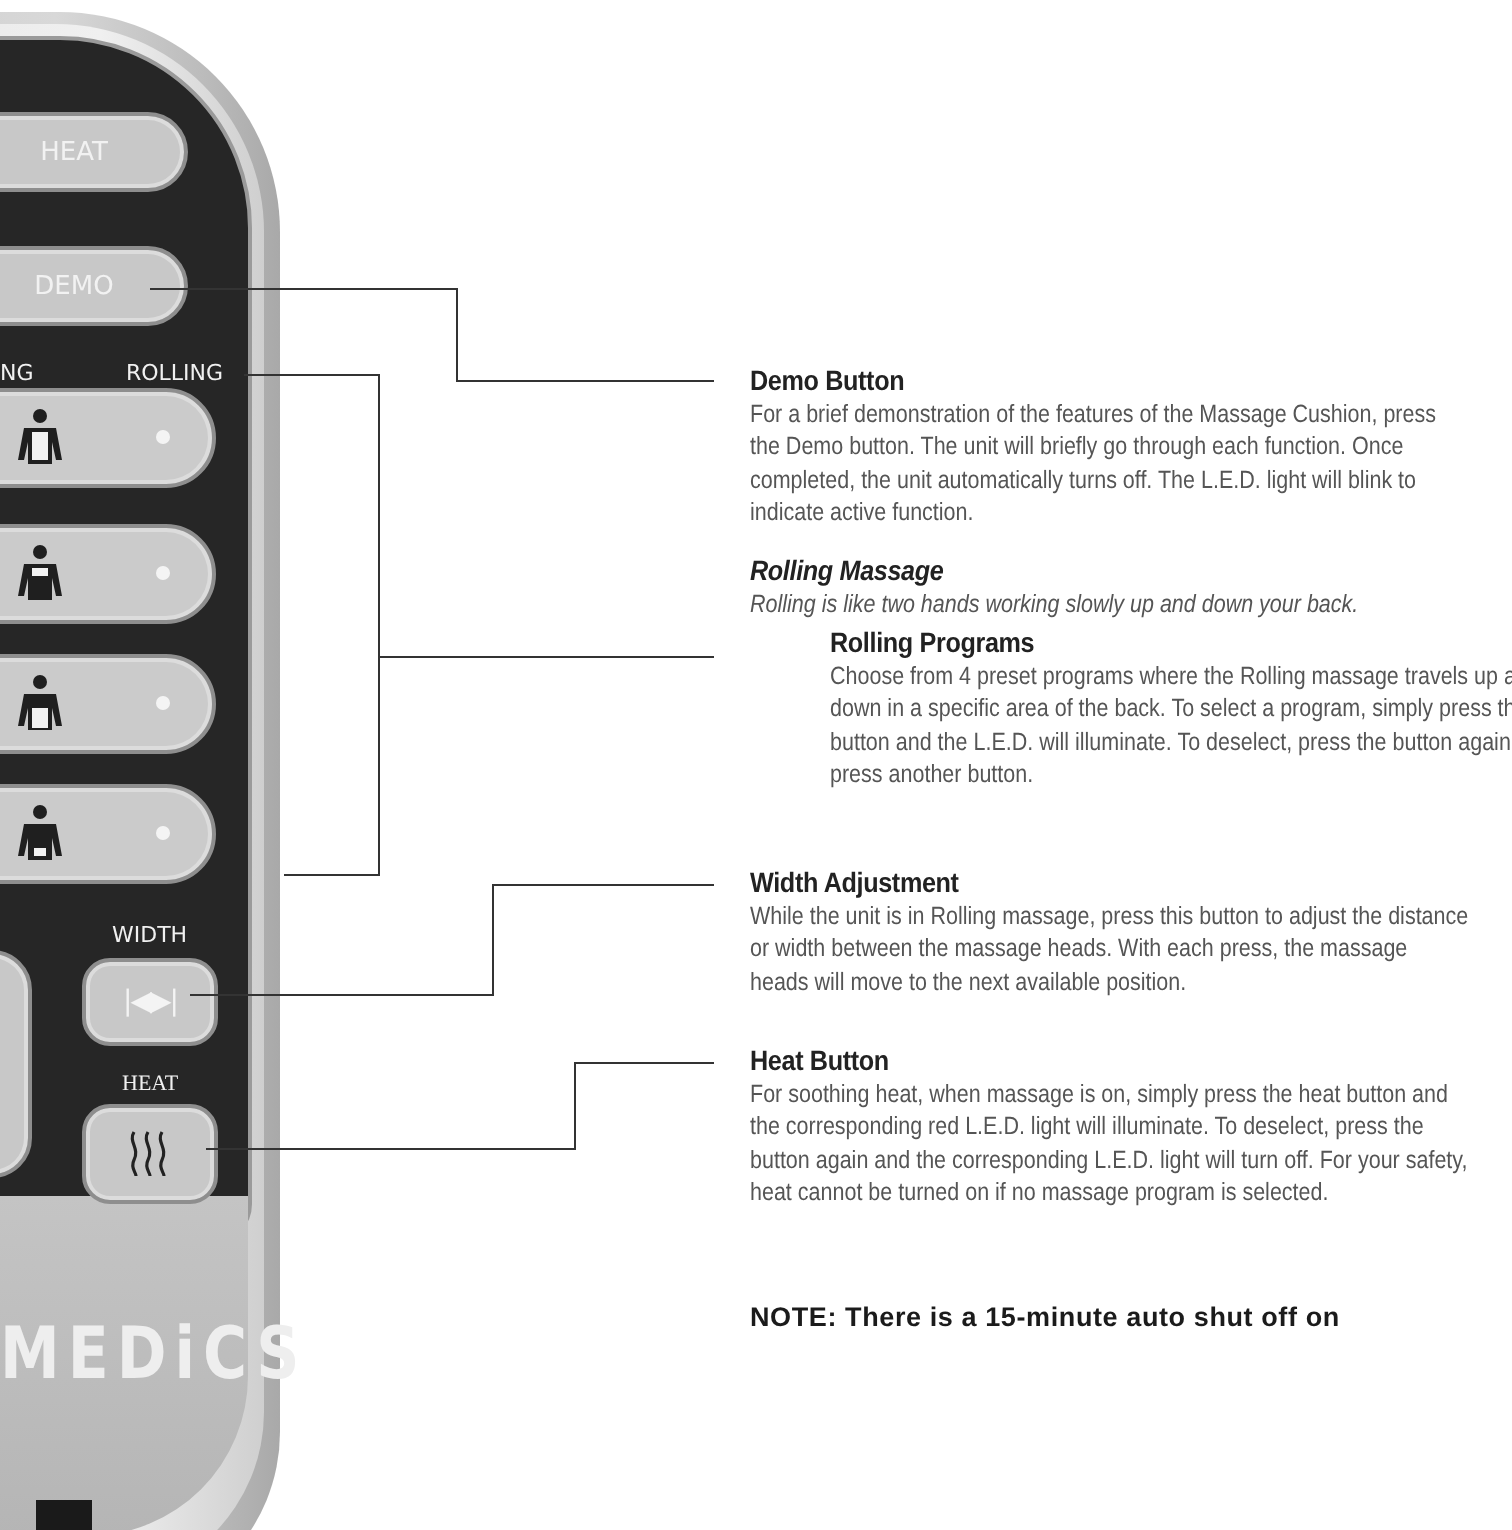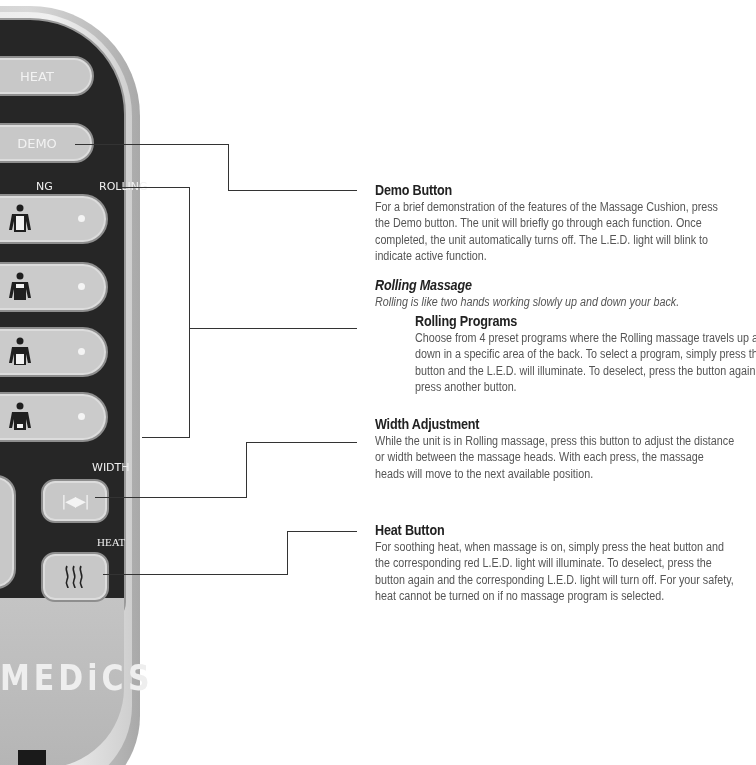--- a/index.html
+++ b/index.html
@@ -8,21 +8,21 @@
   .remote-outer { position:absolute; left:-140px; top:6px; width:280px; height:800px; border-radius:110px 110px 90px 90px; background:linear-gradient(90deg,#c9c9c9 0%,#d8d8d8 60%,#bdbdbd 85%,#a9a9a9 100%); }
   .remote-rim { position:absolute; left:-140px; top:12px; width:272px; height:780px; border-radius:104px 104px 86px 86px; background:linear-gradient(90deg,#e4e4e4,#f0f0f0 70%,#cfcfcf); }
   .remote-face { position:absolute; left:-140px; top:18px; width:262px; height:600px; border-radius:96px 96px 20px 20px; background:#262626; border:2px solid #9a9a9a; }
   .remote-bottom { position:absolute; left:-140px; top:598px; width:264px; height:170px; border-radius:60px 0 80px 60px; background:linear-gradient(180deg,#c4c4c4,#b5b5b5); }
   .brand { position:absolute; left:0px; top:660px; color:#eeeeee; font-size:30px; letter-spacing:4px; font-family:"DejaVu Sans", sans-serif; transform:scaleY(1.2); font-weight:bold; }
   .cord { position:absolute; left:18px; top:750px; width:28px; height:20px; background:#1a1a1a; }
   .pill { position:absolute; background:#c8c8c8; border:2px solid #8e8e8e; box-shadow:inset 0 0 0 2px #dcdcdc; color:#f2f2f2; font-family:"DejaVu Sans", sans-serif; font-size:13px; display:flex; align-items:center; justify-content:center; }
   .pill.top { border-radius:0 22px 22px 0; }
   .prog { border-radius:0 28px 28px 0; background:#cbcbcb; }
   .led { position:absolute; width:7px; height:7px; border-radius:50%; background:#f4f4f4; }
-  .rlabel { position:absolute; color:#f0f0f0; font-size:11px; font-family:"DejaVu Sans", sans-serif;padding-left:36px; }
+  .rlabel { position:absolute; color:#f0f0f0; font-size:11px; font-family:"DejaVu Sans", sans-serif; }
   .sq { border-radius:14px; }
   
   .hl { position:absolute; height:1px; background:#333; }
   .vl { position:absolute; width:1px; background:#333; }
   
   .sec { position:absolute; left:375px; width:360px; color:#444; }
   .sec h3 { margin:0; font-size:14px; font-weight:bold; color:#222; transform:scaleX(0.9); transform-origin:left; letter-spacing:-0.2px; }
   .sec p { margin:1px 0 0 0; font-size:12.5px; line-height:16.3px; color:#555; transform:scaleX(0.86); transform-origin:left; width:418px; }
   .note { position:absolute; left:375px; top:650px; font-size:13.5px; font-weight:bold; color:#1b1b1b; line-height:18px; letter-spacing:0.3px; }
 </style>
@@ -122,23 +122,24 @@
   <p>For a brief demonstration of the features of the Massage Cushion, press the Demo button. The unit will briefly go through each function. Once completed, the unit automatically turns off. The L.E.D. light will blink to indicate active function.</p>
 </div>
 <div class="sec" style="top:277px;font-style:italic;">
   <h3>Rolling Massage</h3>
   <p>Rolling is like two hands working slowly up and down your back.</p>
 </div>
 <div class="sec" style="top:313px;margin-left:40px;">
   <h3>Rolling Programs</h3>
   <p>Choose from 4 preset programs where the Rolling massage travels up and down in a specific area of the back. To select a program, simply press the button and the L.E.D. will illuminate.  To deselect, press the button again or press another button.</p>
 </div>
-<div class="sec" style="top:416px;">
+<div class="sec" style="top:433px;">
   <h3>Width Adjustment</h3>
   <p>While the unit is in Rolling massage, press this button to adjust the distance or width between the massage heads.  With each press, the massage heads will move to the next available position.</p>
 </div>
 <div class="sec" style="top:522px;">
   <h3>Heat Button</h3>
   <p>For soothing heat, when massage is on, simply press the heat button and the corresponding red L.E.D. light will illuminate. To deselect, press the button again and the corresponding L.E.D. light will turn off. For your safety, heat cannot be turned on if no massage program is selected.</p>
 </div>
 
 <div class="note">
+  <div>NOTE:  There is a 15-minute auto shut off on</div>
 </div>
 
 </body></html>

